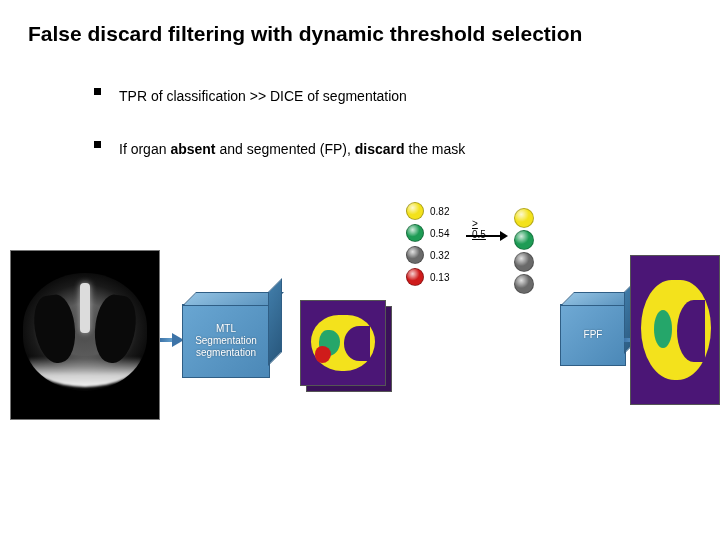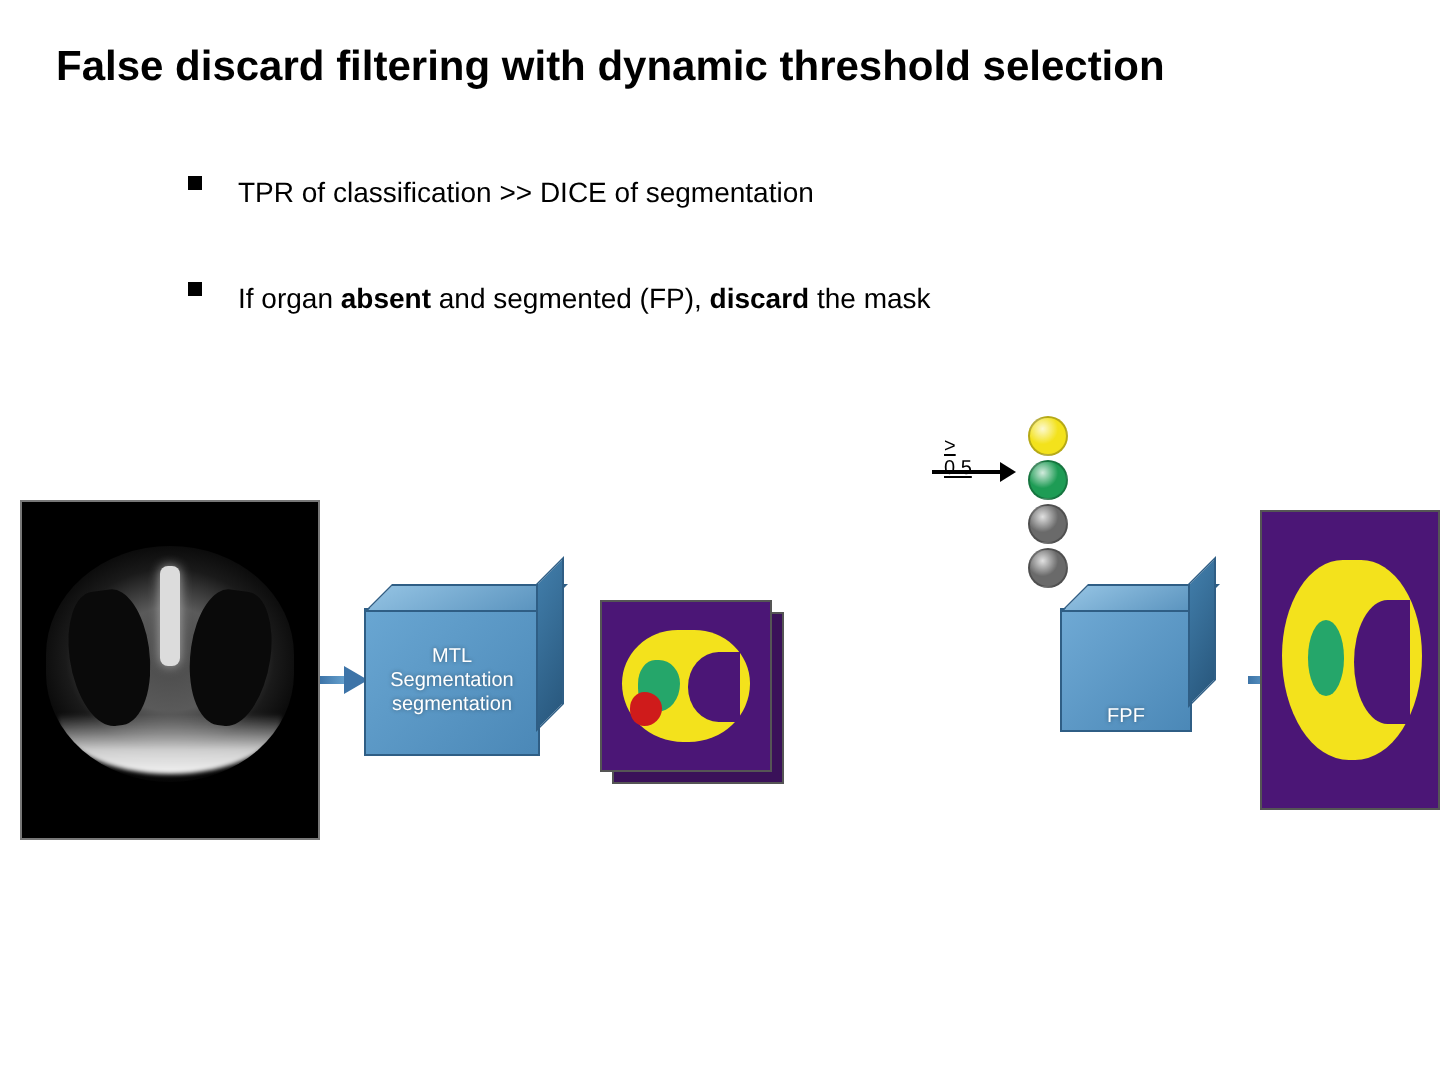--- a/index.html
+++ b/index.html
@@ -119,26 +119,25 @@
   }
   .block.mtl::after {
     content:"";
     position:absolute; right:-13px; top:-13px; width:12px; height:100%;
     background: linear-gradient(135deg, #3f7aa6, #2a5a80);
     transform: skewY(-45deg); transform-origin: top left;
     border:1px solid #2f5e85;
   }
   .block.fpf {
     top: 104px;
-    left: 520px;
+    left: 550px;
     width: 66px;
     height: 62px;
     background: linear-gradient(135deg, #6fa9d4 0%, #4b88b7 100%);
     border: 1px solid #2f5e85;
-    align-items: flex-end;
   }
   .block.fpf::before {
     content:"";
     position:absolute; left:-1px; top:-13px; width:100%; height:12px;
     background: linear-gradient(135deg, #8fbfe0, #5a93be);
     transform: skewX(-45deg); transform-origin: bottom left;
     border:1px solid #2f5e85;
   }
   .block.fpf::after {
     content:"";
@@ -293,20 +292,38 @@
 
   <div class="seg-tile seg1">
     <div class="seg-blob">
       <div class="ylw"></div>
       <div class="grn"></div>
       <div class="cut"></div>
       <div class="red"></div>
     </div>
   </div>
 
+  <div class="scores" id="scores">
+      <div class="score-row">
+        <div class="dot" style="--c: #f3e21c;"></div>
+        <span class="val">0.82</span>
+      </div>
+      <div class="score-row">
+        <div class="dot" style="--c: #1e9c55;"></div>
+        <span class="val">0.54</span>
+      </div>
+      <div class="score-row">
+        <div class="dot" style="--c: #6a6a6a;"></div>
+        <span class="val">0.32</span>
+      </div>
+      <div class="score-row">
+        <div class="dot" style="--c: #cf1b1b;"></div>
+        <span class="val">0.13</span>
+      </div>
+    </div>
 
   <div class="thresh">
     <div class="arr"></div>
     <span class="txt">&gt; 0.5</span>
   </div>
 
   <div class="mini-stack" id="mini-stack">
       <div class="d" style="--c: #f3e21c;"></div>
       <div class="d" style="--c: #1e9c55;"></div>
       <div class="d" style="--c: #6a6a6a;"></div>

